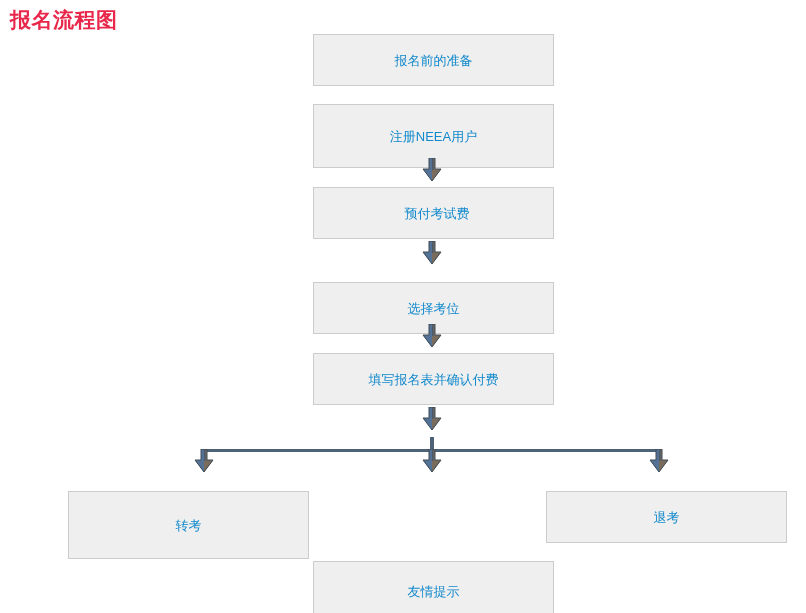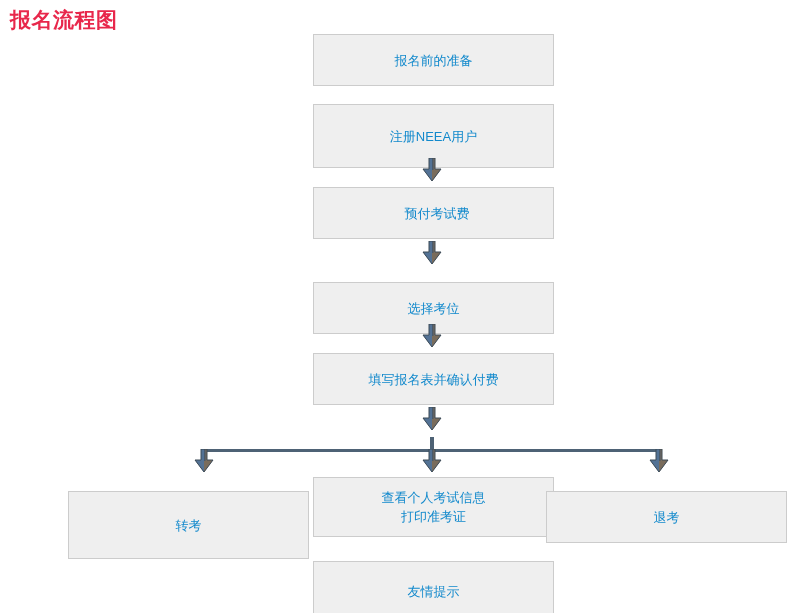--- a/index.html
+++ b/index.html
@@ -189,24 +189,20 @@
       <polygon points="8,0 11,0 11,12 11,23 2,11 8,11" fill="#5B87B8" opacity="0.55"></polygon>
       <polygon points="14,0 14,11 20,11 11,23 11,12 12.5,12 12.5,0" fill="#B4824C" opacity="0.45"></polygon>
       <polygon points="8,0 14,0 14,11 20,11 11,23 2,11 8,11" fill="none" stroke="#3C4A57" stroke-width="1"></polygon>
     </svg>
   </div>
 
   <div class="flow-box box-left">
     <span class="line">转考</span>
   </div>
 
-  <div class="flow-box col-main box-6">
-    <span class="line">查看个人考试信息</span>
-    <span class="line">打印准考证</span>
-  </div>
 
   <div class="flow-box box-right">
     <span class="line">退考</span>
   </div>
 
   <div class="flow-box col-main box-7">
     <span class="line">友情提示</span>
   </div>
 
 </div>

